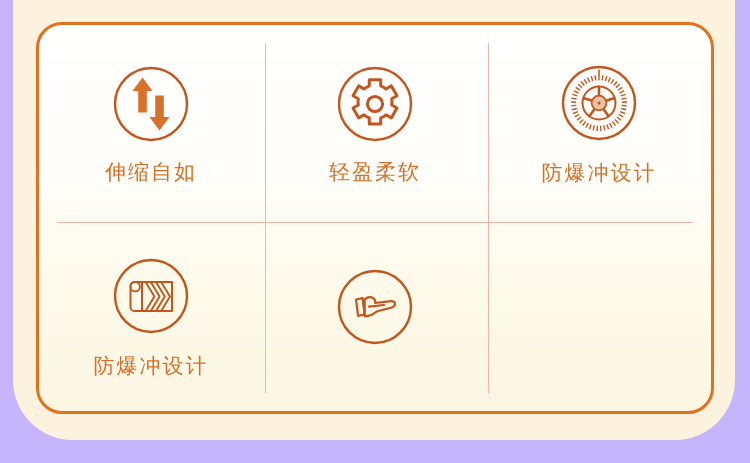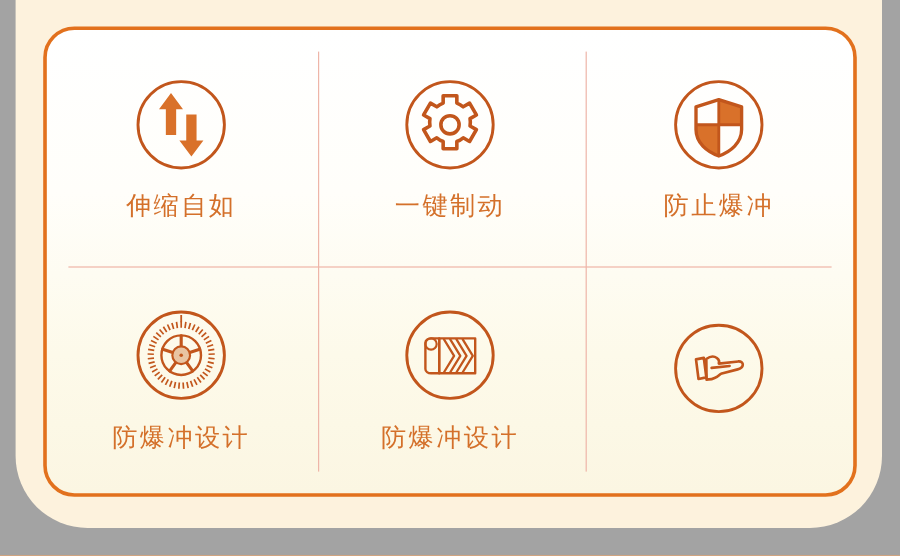--- a/index.html
+++ b/index.html
@@ -13,21 +13,21 @@
   body {
     font-family: "Liberation Sans", "DejaVu Sans", sans-serif;
     background: #d4722a;
   }
 
   
   #page {
     position: relative;
     width: 750px;
     height: 463px;
-    background: #a3a3a3;
+    background: #c4b5fd;
     overflow: hidden;
   }
 
   
   .cream-plate {
     position: absolute;
     left: 13px;
     top: 0;
     width: 722px;
     height: 440px;
@@ -140,42 +140,23 @@
             <circle cx="39" cy="39" r="36" fill="none" stroke="#c2561c" stroke-width="2.4"></circle>
             <g fill="none" stroke="#c2561c" stroke-width="3" stroke-linejoin="round">
               <path d="M33.3 14.8 h11.4 v6.1 a18.6 18.6 0 0 1 5.3 3.1 l5.3 -3.1 l5.7 9.9 l-5.3 3.0
                        a18.6 18.6 0 0 1 0 6.2 l5.3 3.0 l-5.7 9.9 l-5.3 -3.1 a18.6 18.6 0 0 1 -5.3 3.1
                        v6.1 h-11.4 v-6.1 a18.6 18.6 0 0 1 -5.3 -3.1 l-5.3 3.1 l-5.7 -9.9 l5.3 -3.0
                        a18.6 18.6 0 0 1 0 -6.2 l-5.3 -3.0 l5.7 -9.9 l5.3 3.1 a18.6 18.6 0 0 1 5.3 -3.1 Z"></path>
               <circle cx="39" cy="39" r="7.6"></circle>
             </g>
           </svg>
         </div>
-        <div class="label">一键制动</div>
-      </div>
-
-      <div class="cell row1">
-        <div class="icon-wrap">
-          <svg width="78" height="78" viewBox="0 0 78 78">
-            <circle cx="39" cy="39" r="36" fill="none" stroke="#c2561c" stroke-width="2.4"></circle>
-            <defs>
-              <clipPath id="shieldClip">
-                <path d="M39 18 L58 24 L58 43 C58 54 49 61.5 39 65 C29 61.5 20 54 20 43 L20 24 Z"></path>
-              </clipPath>
-            </defs>
-            <g clip-path="url(#shieldClip)">
-              <rect x="39" y="14" width="24" height="25" fill="#d9712a"></rect>
-              <rect x="15" y="39" width="24" height="30" fill="#d9712a"></rect>
-            </g>
-            <path d="M39 18 L58 24 L58 43 C58 54 49 61.5 39 65 C29 61.5 20 54 20 43 L20 24 Z" fill="none" stroke="#c2561c" stroke-width="2.8" stroke-linejoin="round"></path>
-            <path d="M39 18 L39 65 M20 39 L58 39" stroke="#c2561c" stroke-width="2.4"></path>
-          </svg>
-        </div>
-        <div class="label">防止爆冲</div>
-      </div>
+        <div class="label">轻盈柔软</div>
+      </div>
+
 
       <div class="cell row2">
         <div class="icon-wrap">
           <svg width="78" height="78" viewBox="0 0 78 78">
             <circle cx="39" cy="39" r="36" fill="none" stroke="#c2561c" stroke-width="2.4"></circle>
 
             <g stroke="#c2561c" stroke-width="1.5">
               <g id="teeth">
                 <line x1="39" y1="5.5" x2="39" y2="11.5" transform="rotate(0 39 39)"></line>
               </g>

